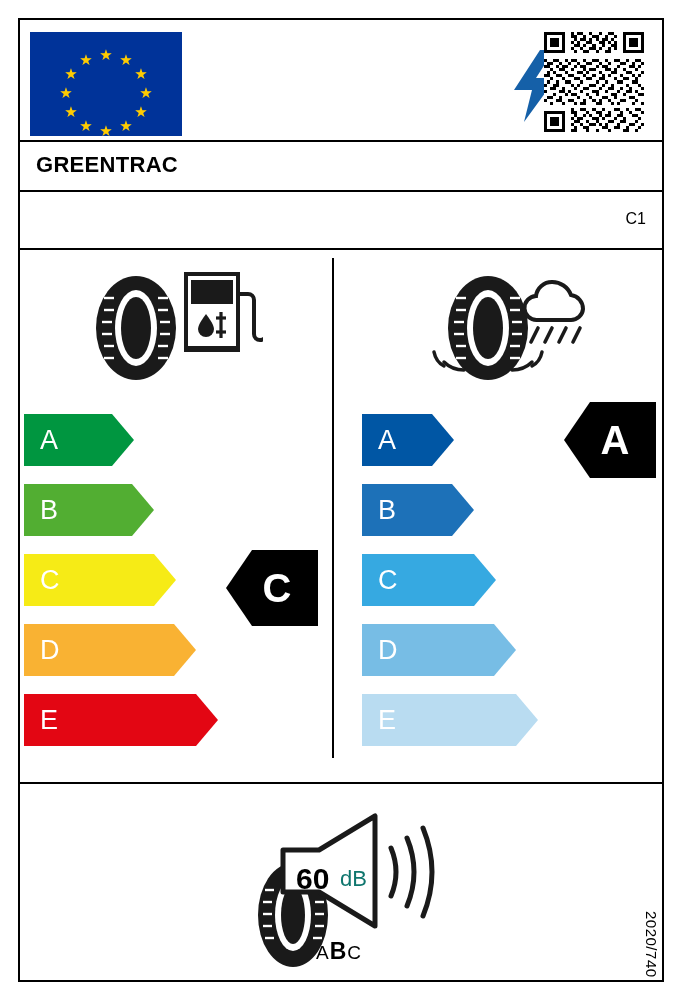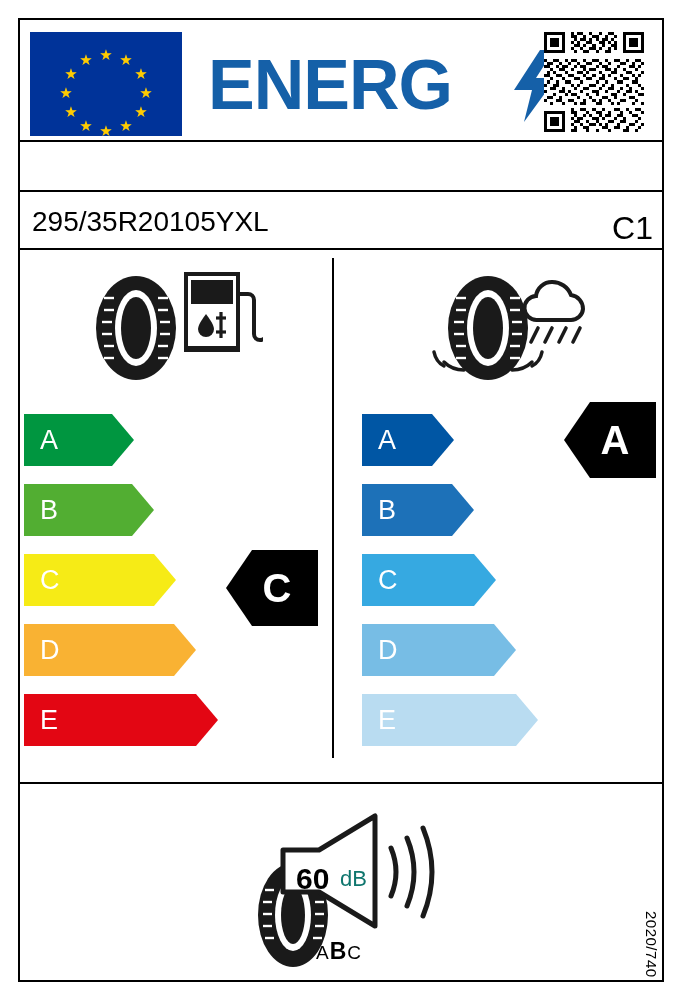--- a/index.html
+++ b/index.html
@@ -95,23 +95,23 @@
   }
   .tyre-size {
     position: absolute;
     left: 32px;
     top: 206px;
     font-size: 28px;
     color: #000;
   }
   .tyre-class {
     position: absolute;
-    right: 29px;
+    right: 36px;
     top: 210px;
-    font-size: 32px;
+    font-size: 16px;
     color: #000;
   }
 
   
   .divider-v {
     position: absolute;
     left: 332px;
     top: 258px;
     width: 2px;
     height: 500px;
@@ -241,21 +241,20 @@
       <span class="star" style="left:111px;top:41px;">★</span>
       <span class="star" style="left:36px;top:60px;">★</span>
       <span class="star" style="left:116px;top:60px;">★</span>
       <span class="star" style="left:41px;top:79px;">★</span>
       <span class="star" style="left:111px;top:79px;">★</span>
       <span class="star" style="left:56px;top:93px;">★</span>
       <span class="star" style="left:96px;top:93px;">★</span>
       <span class="star" style="left:76px;top:98px;">★</span>
     </div>
 
-    <div class="energy-word">ENERG</div>
 
     <svg class="bolt" viewBox="0 0 48 72">
       <polygon points="30,0 4,40 22,40 14,72 46,28 26,28 44,0" fill="#1560A8"></polygon>
     </svg>
 
     <svg class="qr" viewBox="0 0 33 33" shape-rendering="crispEdges">
       <rect width="33" height="33" fill="#fff"></rect>
       <g fill="#000">
         <rect x="0" y="0" width="7" height="7"></rect>
           <rect x="1" y="1" width="5" height="5" fill="#fff"></rect>
@@ -492,21 +491,21 @@
           <rect x="26" y="32" width="2" height="1"></rect>
           <rect x="30" y="32" width="1" height="1"></rect>
       </g>
     </svg>
   </div>
 
   <div class="rule" style="left:20px;top:140px;width:642px;"></div>
   <div class="rule" style="left:20px;top:190px;width:642px;"></div>
   <div class="rule" style="left:20px;top:248px;width:642px;"></div>
 
-  <div class="tyre-size">295/35R20105YXL</div>
+  <div class="brand">GREENTRAC</div>
   <div class="tyre-class">C1</div>
 
   <div class="divider-v"></div>
 
   <div class="icon-fuel-tyre">
     <svg viewBox="0 0 175 120" width="175" height="120">
 
       <g>
         <ellipse cx="48" cy="62" rx="40" ry="52" fill="#1a1a1a"></ellipse>
         <ellipse cx="48" cy="62" rx="21" ry="38" fill="#ffffff"></ellipse>

